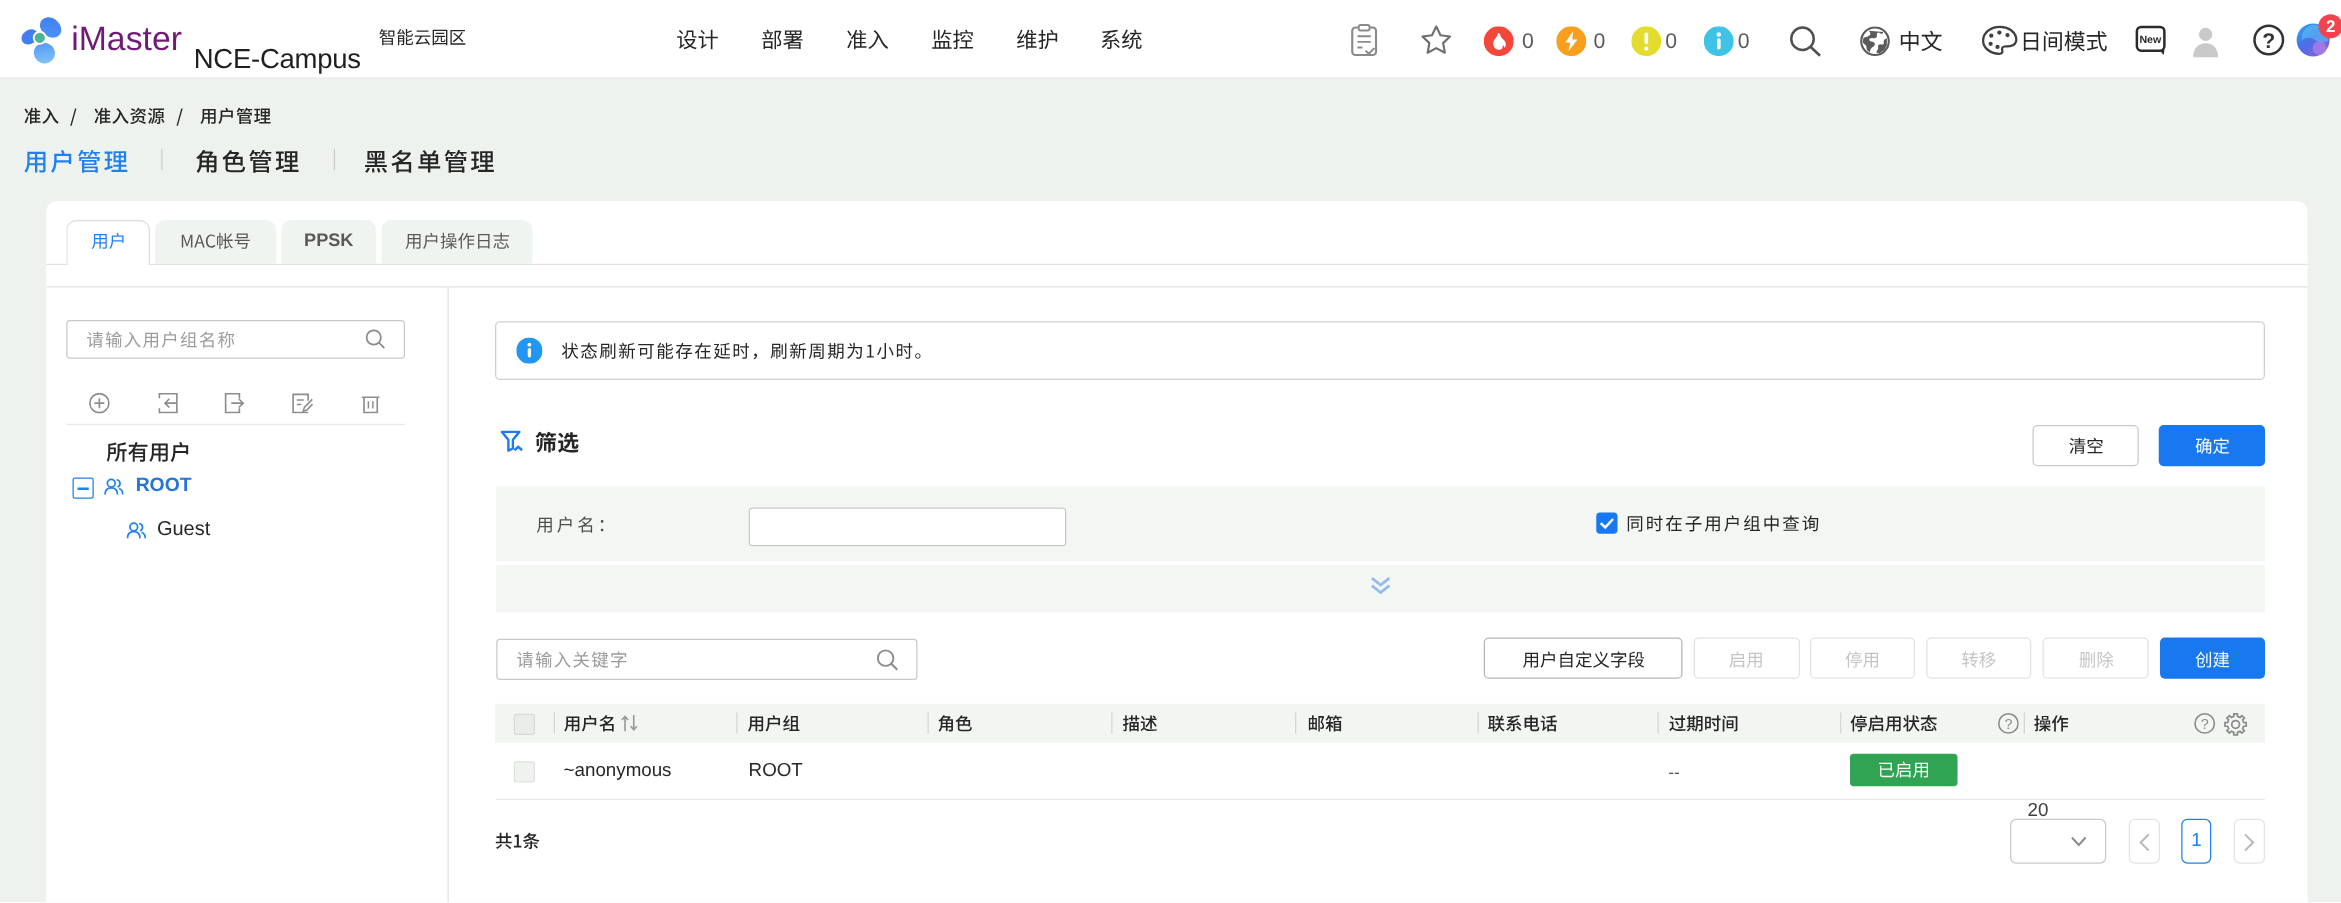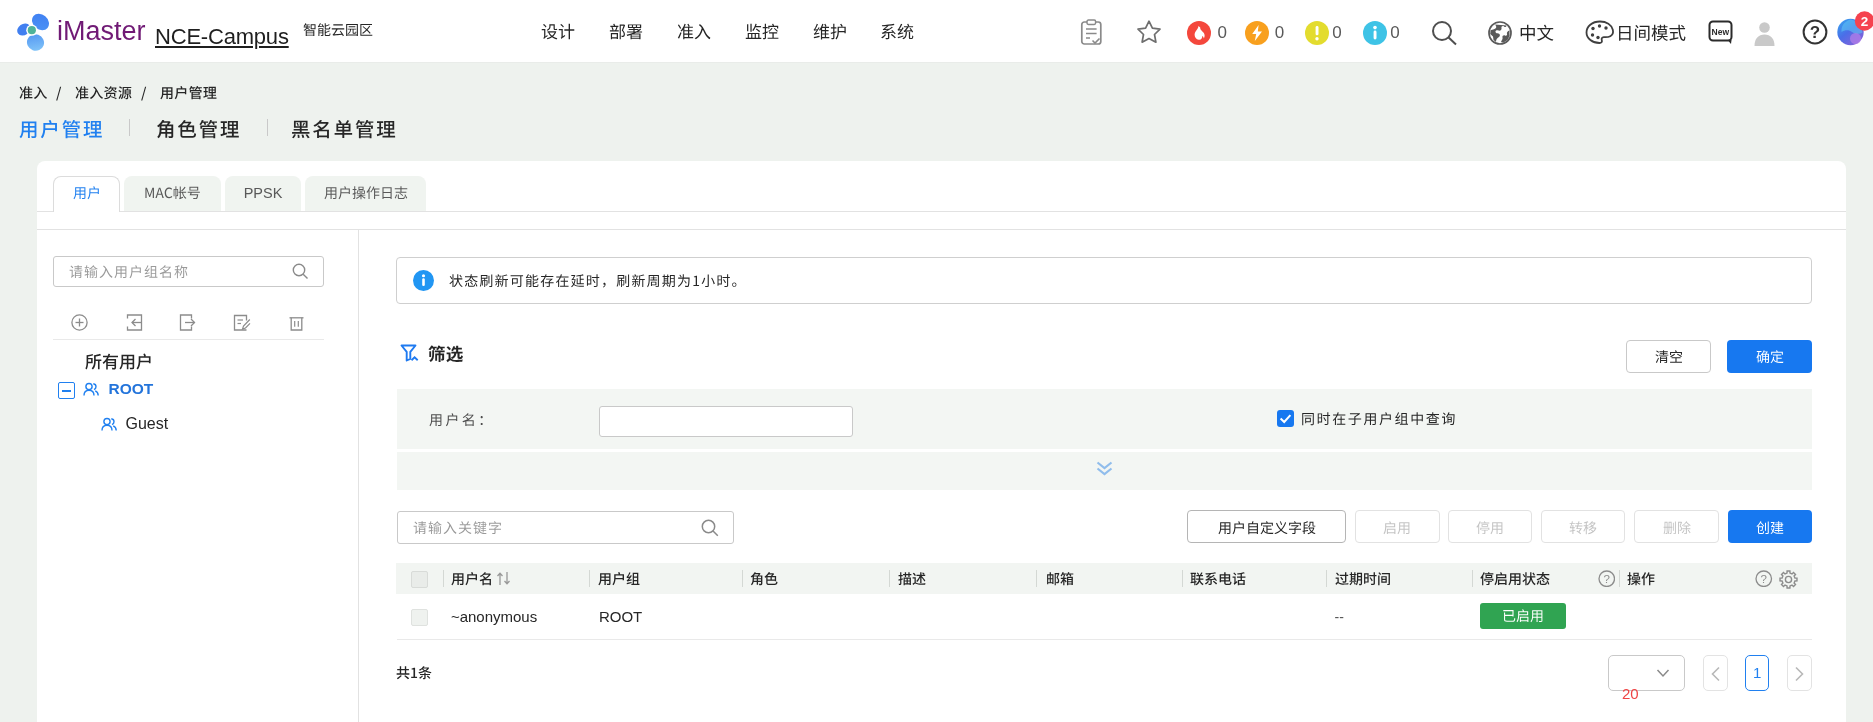--- a/index.html
+++ b/index.html
@@ -19,21 +19,21 @@
         <stop offset="1" stop-color="#7fc2f8"></stop>
       </linearGradient>
 </defs>
 <ellipse cx="24.5" cy="11" rx="9.2" ry="7.4" transform="rotate(40 24.5 11)" fill="url(#lg1)"></ellipse>
 <ellipse cx="7.8" cy="18.5" rx="7.0" ry="5.6" transform="rotate(-35 7.8 18.5)" fill="#417ff0"></ellipse>
 <ellipse cx="19.5" cy="31.5" rx="8.6" ry="8.2" transform="rotate(20 19.5 31.5)" fill="url(#lg2)"></ellipse>
 <circle cx="15.8" cy="19.2" r="5.6" fill="#fff"></circle>
 <circle cx="15.8" cy="19.2" r="4.1" fill="#4fb39a"></circle>
 </svg>
 <div style="position:absolute;left:57px;top:14.0px;height:35px;line-height:35px;font-size:27px;color:#701a75;font-weight:400;white-space:nowrap;">iMaster</div>
-<div style="position:absolute;left:155px;top:22px;height:29px;line-height:29px;font-size:22px;color:#1f1f1f;font-weight:400;white-space:nowrap;letter-spacing:-0.2px;text-decoration:underline;">NCE-Campus</div>
+<div style="position:absolute;left:155px;top:32px;height:29px;line-height:29px;font-size:22px;color:#1f1f1f;font-weight:400;white-space:nowrap;letter-spacing:-0.2px;">NCE-Campus</div>
 <svg style="position:absolute;left:302.5px;top:21.0px;overflow:visible" width="72" height="18">
     <path fill="#262626" transform="translate(0,14.00) scale(0.014000,-0.014000)" d="M615 691H823V478H615ZM545 759V410H896V759ZM269 118H735V19H269ZM269 177V271H735V177ZM195 333V-80H269V-43H735V-78H811V333ZM162 843C140 768 100 693 50 642C67 634 96 616 110 605C132 630 153 661 173 696H258V637L256 601H50V539H243C221 478 168 412 40 362C57 349 79 326 89 310C194 357 254 414 288 472C338 438 413 384 443 360L495 411C466 431 352 501 311 523L316 539H503V601H328L329 637V696H477V757H204C214 780 223 805 231 829Z M1383 420V334H1170V420ZM1100 484V-79H1170V125H1383V8C1383 -5 1380 -9 1367 -9C1352 -10 1310 -10 1263 -8C1273 -28 1284 -57 1288 -77C1351 -77 1394 -76 1422 -65C1449 -53 1457 -32 1457 7V484ZM1170 275H1383V184H1170ZM1858 765C1801 735 1711 699 1625 670V838H1551V506C1551 424 1576 401 1672 401C1692 401 1822 401 1844 401C1923 401 1946 434 1954 556C1933 561 1903 572 1888 585C1883 486 1876 469 1837 469C1809 469 1699 469 1678 469C1633 469 1625 475 1625 507V609C1722 637 1829 673 1908 709ZM1870 319C1812 282 1716 243 1625 213V373H1551V35C1551 -49 1577 -71 1674 -71C1695 -71 1827 -71 1849 -71C1933 -71 1954 -35 1963 99C1943 104 1913 116 1896 128C1892 15 1884 -4 1843 -4C1814 -4 1703 -4 1681 -4C1634 -4 1625 2 1625 34V151C1726 179 1841 218 1919 263ZM1084 553C1105 562 1140 567 1414 586C1423 567 1431 549 1437 533L1502 563C1481 623 1425 713 1373 780L1312 756C1337 722 1362 682 1384 643L1164 631C1207 684 1252 751 1287 818L1209 842C1177 764 1122 685 1105 664C1088 643 1073 628 1058 625C1067 605 1080 569 1084 553Z M2165 760V684H2842V760ZM2141 -44C2182 -27 2240 -24 2791 24C2815 -16 2836 -52 2852 -83L2924 -41C2874 53 2773 199 2688 312L2620 277C2660 222 2705 157 2746 94L2243 56C2323 152 2404 275 2471 401H2945V478H2056V401H2367C2303 272 2219 149 2190 114C2158 73 2135 46 2112 40C2123 16 2137 -26 2141 -44Z M3262 623V560H3740V623ZM3197 451V388H3360C3350 245 3317 165 3181 119C3196 107 3215 81 3222 64C3377 120 3416 219 3428 388H3544V182C3544 114 3560 94 3629 94C3643 94 3713 94 3728 94C3784 94 3802 122 3808 231C3789 235 3763 246 3749 257C3747 168 3742 156 3720 156C3706 156 3649 156 3638 156C3614 156 3610 160 3610 183V388H3798V451ZM3082 793V-80H3156V-34H3843V-80H3920V793ZM3156 36V723H3843V36Z M4927 786H4097V-50H4952V22H4171V713H4927ZM4259 585C4337 521 4424 445 4505 369C4420 283 4324 207 4226 149C4244 136 4273 107 4286 92C4380 154 4472 231 4558 319C4645 236 4722 155 4772 92L4833 147C4779 210 4698 291 4609 374C4681 455 4747 544 4802 637L4731 665C4683 580 4623 498 4555 422C4474 496 4389 568 4313 629Z"></path>
   </svg>
 <svg style="position:absolute;left:541.0px;top:20.9px;overflow:visible" width="36" height="22">
     <path fill="#262626" transform="translate(0,17.00) scale(0.017000,-0.017000)" d="M122 776C175 729 242 662 273 619L324 672C292 713 225 778 171 822ZM43 526V454H184V95C184 49 153 16 134 4C148 -11 168 -42 175 -60C190 -40 217 -20 395 112C386 127 374 155 368 175L257 94V526ZM491 804V693C491 619 469 536 337 476C351 464 377 435 386 420C530 489 562 597 562 691V734H739V573C739 497 753 469 823 469C834 469 883 469 898 469C918 469 939 470 951 474C948 491 946 520 944 539C932 536 911 534 897 534C884 534 839 534 828 534C812 534 810 543 810 572V804ZM805 328C769 248 715 182 649 129C582 184 529 251 493 328ZM384 398V328H436L422 323C462 231 519 151 590 86C515 38 429 5 341 -15C355 -31 371 -61 377 -80C474 -54 566 -16 647 39C723 -17 814 -58 917 -83C926 -62 947 -32 963 -16C867 4 781 39 708 86C793 160 861 256 901 381L855 401L842 398Z M1137 775C1193 728 1263 660 1295 617L1346 673C1312 714 1241 778 1186 823ZM1046 526V452H1205V93C1205 50 1174 20 1155 8C1169 -7 1189 -41 1196 -61C1212 -40 1240 -18 1429 116C1421 130 1409 162 1404 182L1281 98V526ZM1626 837V508H1372V431H1626V-80H1705V431H1959V508H1705V837Z"></path>
   </svg>
 <svg style="position:absolute;left:609.0px;top:20.9px;overflow:visible" width="36" height="22">
     <path fill="#262626" transform="translate(0,17.00) scale(0.017000,-0.017000)" d="M141 628C168 574 195 502 204 455L272 475C263 521 236 591 206 645ZM627 787V-78H694V718H855C828 639 789 533 751 448C841 358 866 284 866 222C867 187 860 155 840 143C829 136 814 133 799 132C779 132 751 132 722 135C734 114 741 83 742 64C771 62 803 62 828 65C852 68 874 74 890 85C923 108 936 156 936 215C936 284 914 363 824 457C867 550 913 664 948 757L897 790L885 787ZM247 826C262 794 278 755 289 722H80V654H552V722H366C355 756 334 806 314 844ZM433 648C417 591 387 508 360 452H51V383H575V452H433C458 504 485 572 508 631ZM109 291V-73H180V-26H454V-66H529V291ZM180 42V223H454V42Z M1650 745H1819V649H1650ZM1415 745H1581V649H1415ZM1185 745H1346V649H1185ZM1835 559C1804 529 1770 500 1732 472V524H1506V593H1894V801H1114V593H1433V524H1157V464H1433V388H1056V325H1466C1330 267 1181 221 1034 190C1047 175 1065 141 1072 125C1137 141 1202 160 1267 181V-79H1336V-46H1781V-76H1854V258H1475C1524 279 1571 301 1617 325H1946V388H1725C1788 428 1845 473 1895 521ZM1596 388H1506V464H1720C1682 437 1640 412 1596 388ZM1336 83H1781V10H1336ZM1336 136V202H1781V136Z"></path>
   </svg>
 <svg style="position:absolute;left:677.0px;top:20.9px;overflow:visible" width="36" height="22">
@@ -158,21 +158,21 @@
     <path fill="#262626" transform="translate(0,19.50) scale(0.019500,-0.019500)" d="M282 688C309 643 333 582 340 543L404 568C396 607 371 665 343 710ZM647 711C633 666 603 600 580 560L640 535C663 574 693 633 720 686ZM334 88C344 34 350 -36 349 -78L442 -67C442 -25 434 43 422 96ZM538 85C558 33 580 -36 587 -79L682 -57C673 -14 649 53 627 103ZM738 90C784 36 839 -39 862 -86L955 -52C929 -4 873 68 826 120ZM160 120C136 57 95 -10 51 -48L140 -88C187 -42 228 31 252 97ZM241 730H451V525H241ZM546 730H753V525H546ZM54 230V147H947V230H546V303H865V379H546V446H848V808H151V446H451V379H135V303H451V230Z M1343 518C1388 485 1442 441 1484 403C1373 346 1251 305 1131 281C1148 260 1170 219 1180 194C1233 206 1286 222 1338 240V-83H1432V-35H1848V-84H1945V349H1580C1734 438 1865 558 1942 711L1877 750L1861 745H1534C1556 772 1576 799 1595 826L1488 848C1428 753 1315 647 1152 572C1173 555 1203 520 1217 497C1309 545 1386 600 1451 659H1800C1744 579 1664 510 1572 452C1527 492 1466 538 1417 572ZM1848 51H1432V263H1848Z M2420 430H2634V340H2420ZM2732 430H2955V340H2732ZM2420 594H2634V504H2420ZM2732 594H2955V504H2732ZM2882 839C2860 788 2822 721 2788 672H2556L2599 693C2579 734 2533 796 2493 840L2412 803C2445 763 2481 712 2503 672H2328V261H2634V178H2236V91H2634V-82H2732V91H3136V178H2732V261H3052V672H2894C2924 712 2957 761 2986 807Z M3481 438V-85H3577V-54H4035V-84H4129V168H3577V227H4076V438ZM4035 17H3577V97H4035ZM3709 625C3719 606 3730 584 3738 564H3366V394H3457V492H4103V394H4200V564H3834C3824 589 3809 619 3793 642ZM3577 368H3983V297H3577ZM3441 850C3415 764 3370 678 3314 623C3337 613 3377 592 3395 580C3424 612 3452 654 3477 700H3532C3556 663 3578 619 3588 590L3668 618C3660 640 3643 671 3625 700H3766V767H3509C3518 788 3526 810 3533 832ZM3867 849C3849 777 3814 705 3768 659C3790 648 3829 628 3846 615C3867 639 3886 667 3904 699H3961C3991 662 4022 616 4034 587L4111 622C4101 643 4082 672 4060 699H4222V767H3936C3945 788 3953 810 3959 832Z M4861 534H4993V424H4861ZM5074 534H5203V424H5074ZM4861 719H4993V610H4861ZM5074 719H5203V610H5074ZM4692 34V-52H5339V34H5081V154H5306V240H5081V343H5293V800H4775V343H4985V240H4766V154H4985V34ZM4399 111 4422 14C4513 44 4631 84 4740 121L4724 211L4619 177V405H4716V492H4619V693H4731V781H4410V693H4529V492H4420V405H4529V149C4481 134 4436 121 4399 111Z"></path>
   </svg>
 <div style="position:absolute;left:37px;top:161px;width:1809px;height:561px;box-sizing:border-box;background:#ffffff;border-radius:8px 8px 0 0;"></div>
 <div style="position:absolute;left:37px;top:210.5px;width:1809px;height:1px;background:#e2e2e2"></div>
 <div style="position:absolute;left:124px;top:176px;width:97px;height:34.5px;box-sizing:border-box;background:#f0f4f0;border-radius:8px 8px 0 0;"></div>
 <div style="position:absolute;left:225px;top:176px;width:76px;height:34.5px;box-sizing:border-box;background:#f0f4f0;border-radius:8px 8px 0 0;"></div>
 <div style="position:absolute;left:305px;top:176px;width:121px;height:34.5px;box-sizing:border-box;background:#f0f4f0;border-radius:8px 8px 0 0;"></div>
 <svg style="position:absolute;left:143.5px;top:184.3px;overflow:visible" width="59" height="18">
     <path fill="#595959" transform="translate(0,14.00) scale(0.014000,-0.014000)" d="M101 0H184V406C184 469 178 558 172 622H176L235 455L374 74H436L574 455L633 622H637C632 558 625 469 625 406V0H711V733H600L460 341C443 291 428 239 409 188H405C387 239 371 291 352 341L212 733H101Z M816 0H909L980 224H1248L1318 0H1416L1167 733H1064ZM1003 297 1039 410C1065 493 1089 572 1112 658H1116C1140 573 1163 493 1190 410L1225 297Z M1797 -13C1892 -13 1964 25 2022 92L1971 151C1924 99 1871 68 1801 68C1661 68 1573 184 1573 369C1573 552 1666 665 1804 665C1867 665 1915 637 1954 596L2004 656C1962 703 1892 746 1803 746C1617 746 1478 603 1478 366C1478 128 1614 -13 1797 -13Z M2899 796C2844 695 2750 598 2655 537C2671 524 2699 495 2710 482C2806 552 2907 660 2969 774ZM2542 -85C2559 -71 2588 -59 2792 24C2788 40 2785 70 2785 91L2628 34V377H2717C2763 188 2848 27 2972 -59C2983 -40 3007 -14 3023 0C2911 70 2830 214 2786 377H3012V451H2628V820H2556V451H2467V377H2556V45C2556 5 2528 -14 2511 -22C2523 -38 2537 -68 2542 -85ZM2116 650V125H2177V583H2246V-80H2313V583H2378V206C2378 198 2376 196 2368 196C2361 195 2340 195 2313 196C2322 178 2330 149 2331 130C2370 130 2396 132 2414 143C2433 155 2436 176 2436 205V650H2313V839H2246V650Z M3318 732H3794V596H3318ZM3243 799V530H3873V799ZM3121 440V371H3327C3307 309 3282 240 3261 191H3785C3766 75 3746 19 3721 -1C3709 -9 3697 -10 3673 -10C3645 -10 3572 -9 3502 -2C3516 -23 3526 -52 3528 -74C3597 -78 3663 -79 3697 -77C3736 -76 3760 -70 3784 -50C3821 -18 3846 57 3870 225C3872 236 3874 259 3874 259H3373L3410 371H3991V440Z"></path>
   </svg>
-<div style="position:absolute;left:225px;top:183.8px;height:19px;line-height:19px;font-size:14.5px;color:#595959;font-weight:400;white-space:nowrap;width:76px;text-align:center;">PPSK</div>
+<div style="position:absolute;left:225px;top:183.8px;height:19px;line-height:19px;font-size:14.5px;color:#595959;font-weight:700;white-space:nowrap;width:76px;text-align:center;">PPSK</div>
 <svg style="position:absolute;left:323.5px;top:184.3px;overflow:visible" width="86" height="18">
     <path fill="#595959" transform="translate(0,14.00) scale(0.014000,-0.014000)" d="M153 770V407C153 266 143 89 32 -36C49 -45 79 -70 90 -85C167 0 201 115 216 227H467V-71H543V227H813V22C813 4 806 -2 786 -3C767 -4 699 -5 629 -2C639 -22 651 -55 655 -74C749 -75 807 -74 841 -62C875 -50 887 -27 887 22V770ZM227 698H467V537H227ZM813 698V537H543V698ZM227 466H467V298H223C226 336 227 373 227 407ZM813 466V298H543V466Z M1247 615H1769V414H1246L1247 467ZM1441 826C1461 782 1483 726 1495 685H1169V467C1169 316 1156 108 1034 -41C1052 -49 1085 -72 1099 -86C1197 34 1232 200 1243 344H1769V278H1845V685H1528L1574 699C1562 738 1537 799 1513 845Z M2527 742H2758V637H2527ZM2461 799V580H2827V799ZM2420 480H2552V366H2420ZM2730 480H2866V366H2730ZM2159 840V638H2046V568H2159V349C2113 333 2071 319 2037 308L2056 236L2159 275V8C2159 -4 2156 -7 2145 -7C2136 -7 2106 -8 2072 -7C2082 -26 2091 -57 2094 -74C2145 -74 2178 -72 2200 -61C2222 -49 2230 -30 2230 8V302L2329 340L2317 407L2230 375V568H2323V638H2230V840ZM2606 310V234H2342V171H2559C2490 97 2381 33 2277 1C2292 -13 2314 -40 2324 -58C2426 -21 2533 48 2606 130V-81H2677V135C2740 59 2833 -12 2918 -49C2930 -31 2951 -5 2967 9C2879 40 2783 103 2722 171H2951V234H2677V310H2929V535H2670V310H2613V535H2361V310Z M3526 828C3476 681 3395 536 3305 442C3322 430 3351 404 3363 391C3414 447 3463 520 3506 601H3575V-79H3651V164H3952V235H3651V387H3939V456H3651V601H3962V673H3542C3563 717 3582 763 3598 809ZM3285 836C3229 684 3135 534 3036 437C3050 420 3072 379 3080 362C3114 397 3147 437 3179 481V-78H3254V599C3293 667 3329 741 3357 814Z M4253 352H4752V71H4253ZM4253 426V697H4752V426ZM4176 772V-69H4253V-4H4752V-64H4832V772Z M5270 256V38C5270 -44 5301 -66 5416 -66C5440 -66 5618 -66 5644 -66C5741 -66 5765 -33 5776 98C5755 103 5724 113 5707 126C5702 19 5693 2 5639 2C5600 2 5450 2 5420 2C5356 2 5345 9 5345 39V256ZM5378 316C5460 268 5556 194 5601 143L5656 194C5608 246 5510 315 5430 361ZM5744 232C5794 147 5850 33 5873 -36L5946 -5C5921 62 5862 174 5812 257ZM5150 247C5130 169 5095 68 5050 5L5117 -30C5162 36 5196 143 5217 224ZM5459 840V696H5056V624H5459V454H5121V383H5886V454H5537V624H5947V696H5537V840Z"></path>
   </svg>
 <div style="position:absolute;left:53px;top:176px;width:67px;height:35.5px;box-sizing:border-box;background:#fff;border:1px solid #dcdcdc;border-radius:8px 8px 0 0;border-bottom:none;"></div>
 <svg style="position:absolute;left:72.5px;top:184.3px;overflow:visible" width="30" height="18">
     <path fill="#2080f0" transform="translate(0,14.00) scale(0.014000,-0.014000)" d="M153 770V407C153 266 143 89 32 -36C49 -45 79 -70 90 -85C167 0 201 115 216 227H467V-71H543V227H813V22C813 4 806 -2 786 -3C767 -4 699 -5 629 -2C639 -22 651 -55 655 -74C749 -75 807 -74 841 -62C875 -50 887 -27 887 22V770ZM227 698H467V537H227ZM813 698V537H543V698ZM227 466H467V298H223C226 336 227 373 227 407ZM813 466V298H543V466Z M1247 615H1769V414H1246L1247 467ZM1441 826C1461 782 1483 726 1495 685H1169V467C1169 316 1156 108 1034 -41C1052 -49 1085 -72 1099 -86C1197 34 1232 200 1243 344H1769V278H1845V685H1528L1574 699C1562 738 1537 799 1513 845Z"></path>
   </svg>
 <div style="position:absolute;left:37px;top:229px;width:1809px;height:1px;background:#e2e2e2"></div>
 <div style="position:absolute;left:357.5px;top:229px;width:1px;height:493px;background:#e2e2e2"></div>
 <div style="position:absolute;left:53px;top:255.5px;width:271px;height:31.5px;box-sizing:border-box;border:1px solid #c9c9c9;border-radius:3px;"></div>
@@ -361,21 +361,21 @@
 <div style="position:absolute;left:1334.5px;top:607.8px;height:18px;line-height:18px;font-size:14px;color:#595959;font-weight:400;white-space:nowrap;">--</div>
 <div style="position:absolute;left:1480px;top:603px;width:85.5px;height:26px;box-sizing:border-box;background:#30a452;border-radius:3px;"></div>
 <svg style="position:absolute;left:1501.7px;top:607.3px;overflow:visible" width="44" height="18">
     <path fill="#ffffff" transform="translate(0,14.00) scale(0.014000,-0.014000)" d="M93 778V703H747V440H222V605H146V102C146 -22 197 -52 359 -52C397 -52 695 -52 735 -52C900 -52 933 3 952 187C930 191 896 204 876 218C862 57 845 22 736 22C668 22 408 22 355 22C245 22 222 37 222 101V366H747V316H825V778Z M1276 311V-75H1349V-11H1810V-73H1887V311ZM1349 57V241H1810V57ZM1436 821C1457 783 1482 733 1495 697H1154V456C1154 310 1143 111 1036 -31C1053 -40 1085 -67 1097 -82C1203 58 1227 264 1230 418H1869V697H1541L1575 708C1562 744 1534 800 1507 841ZM1230 627H1793V488H1230Z M2153 770V407C2153 266 2143 89 2032 -36C2049 -45 2079 -70 2090 -85C2167 0 2201 115 2216 227H2467V-71H2543V227H2813V22C2813 4 2806 -2 2786 -3C2767 -4 2699 -5 2629 -2C2639 -22 2651 -55 2655 -74C2749 -75 2807 -74 2841 -62C2875 -50 2887 -27 2887 22V770ZM2227 698H2467V537H2227ZM2813 698V537H2543V698ZM2227 466H2467V298H2223C2226 336 2227 373 2227 407ZM2813 466V298H2543V466Z"></path>
   </svg>
 <div style="position:absolute;left:397px;top:638.8px;width:1415px;height:1px;background:#e9e9e9"></div>
 <svg style="position:absolute;left:396.3px;top:664.0px;overflow:visible" width="38" height="18">
     <path fill="#262626" transform="translate(0,14.00) scale(0.014000,-0.014000)" d="M580 145C672 75 792 -24 850 -84L942 -28C878 33 753 128 664 192ZM318 190C263 118 154 33 57 -18C79 -35 113 -64 133 -85C232 -27 344 65 417 152ZM84 641V550H271V332H46V239H957V332H729V550H924V641H729V836H631V641H369V836H271V641ZM369 332V550H631V332Z M1085 0H1506V95H1363V737H1276C1233 710 1184 692 1115 680V607H1247V95H1085Z M1856 181C1809 123 1721 55 1654 18C1674 3 1702 -29 1717 -48C1787 -5 1879 77 1932 147ZM2198 133C2265 78 2345 -3 2381 -55L2453 -1C2415 52 2332 128 2265 181ZM2222 676C2183 630 2132 590 2073 556C2013 590 1963 629 1923 675L1924 676ZM1939 846C1888 756 1787 655 1639 586C1661 571 1691 538 1706 516C1764 547 1815 581 1860 618C1896 578 1937 542 1983 511C1868 460 1735 427 1602 410C1618 388 1637 350 1645 325C1795 349 1945 391 2074 456C2190 396 2328 356 2481 334C2493 360 2518 399 2538 419C2401 435 2274 465 2166 510C2251 567 2321 637 2369 723L2305 761L2287 757H1995C2012 780 2028 803 2043 827ZM2021 387V292H1715V210H2021V15C2021 4 2017 1 2005 1C1993 0 1951 0 1915 2C1926 -21 1939 -56 1943 -81C2003 -81 2046 -81 2077 -67C2108 -53 2117 -30 2117 14V210H2430V292H2117V387Z"></path>
   </svg>
 <div style="position:absolute;left:1608px;top:655.3px;width:77px;height:36.2px;box-sizing:border-box;background:#fff;border:1px solid #c9c9c9;border-radius:5px;"></div>
-<div style="position:absolute;left:1622px;top:684px;height:20px;line-height:20px;font-size:15px;color:#ef4444;font-weight:400;white-space:nowrap;">20</div>
+<div style="position:absolute;left:1622px;top:639px;height:20px;line-height:20px;font-size:15px;color:#404040;font-weight:400;white-space:nowrap;">20</div>
 <svg style="position:absolute;left:1656px;top:668px;" width="14" height="11" viewBox="0 0 14 11">
     <path d="M1.5 2 L7 8 L12.5 2" fill="none" stroke="#8a8a8a" stroke-width="1.5"></path>
   </svg>
 <div style="position:absolute;left:1703.3px;top:655.3px;width:24.7px;height:36.2px;box-sizing:border-box;background:#fff;border:1px solid #e3e3e3;border-radius:5px;"></div>
 <svg style="position:absolute;left:1709.5px;top:665.5px;" width="12" height="16" viewBox="0 0 12 16">
     <path d="M9 1.5 L2.5 8 L9 14.5" fill="none" stroke="#b8b8b8" stroke-width="1.6"></path>
   </svg>
 <div style="position:absolute;left:1744.8px;top:655.3px;width:24.7px;height:36.2px;box-sizing:border-box;background:#fff;border:1px solid #2080f0;border-radius:5px;"></div>
 <div style="position:absolute;left:1744.8px;top:663.4px;height:20px;line-height:20px;font-size:15px;color:#2080f0;font-weight:400;white-space:nowrap;width:24.7px;text-align:center;">1</div>
 <div style="position:absolute;left:1786.9px;top:655.3px;width:24.7px;height:36.2px;box-sizing:border-box;background:#fff;border:1px solid #e3e3e3;border-radius:5px;"></div>

